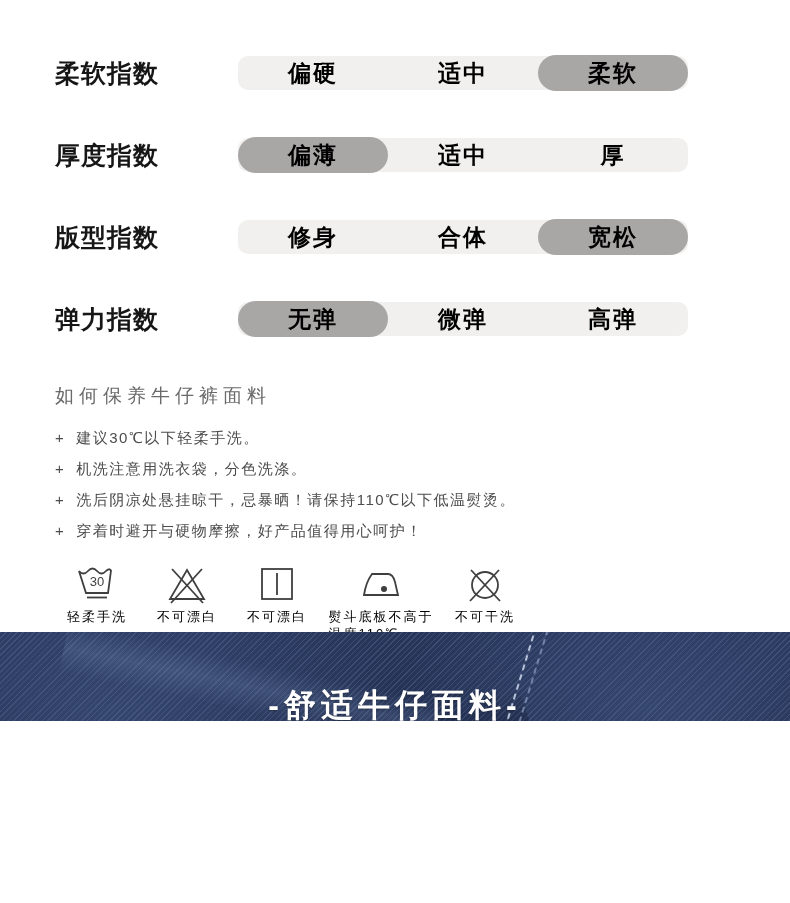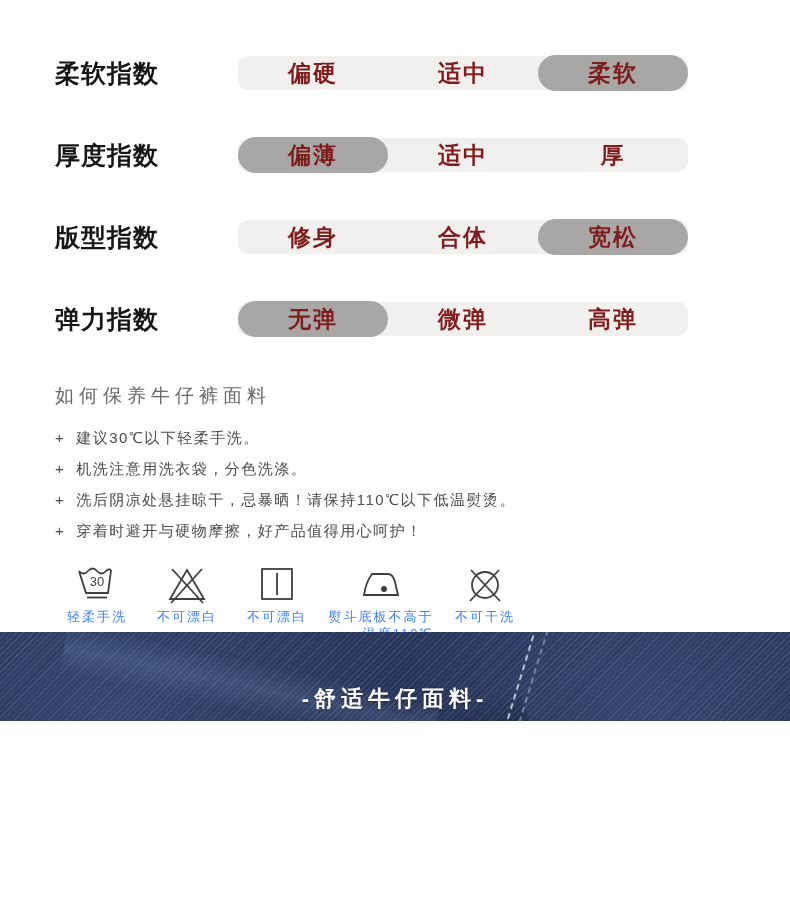--- a/index.html
+++ b/index.html
@@ -16,43 +16,43 @@
     font-size:25px; font-weight:bold; color:#161616; letter-spacing:1px;
   }
   .index-bar {
     position:absolute; left:183px; top:1px; width:450px; height:34px;
     background:#f1f0ee; border-radius:10px;
   }
   .seg {
     position:absolute; top:0; height:34px; width:150px;
     display:flex; align-items:center; justify-content:center;
     font-family:Liberation Mono, monospace;
-    font-size:23px; font-weight:bold; color:#7f1d1d; letter-spacing:2px;
+    font-size:23px; font-weight:bold; color:#000000; letter-spacing:2px;
   }
   .seg.opt0 { left:0; } .seg.opt1 { left:150px; } .seg.opt2 { left:300px; }
   .seg.selected { background:#a9a6a6; border-radius:18px; top:-1px; height:36px; }
 
   
   .care { padding-left:55px; margin-top:42px; }
   .care-heading {
     font-family:"Liberation Serif", serif;
     font-size:19px; color:#6a6a6a; letter-spacing:5px; margin-bottom:13px;
   }
   .tips { list-style:none; }
   .tip { font-size:15px; color:#4c4c4c; line-height:31px; letter-spacing:1.5px; display:flex; }
   .tip .plus { margin-right:11px; color:#4c4c4c; }
 
   
   .symbols { display:flex; align-items:flex-start; margin-left:56px; margin-top:16px; }
   .symbol { display:flex; flex-direction:column; align-items:center; margin-right:8px; }
   .symbol.w72 { width:82px; } .symbol.w110 { width:110px; }
   .symbol svg { display:block; }
   .symbol-label {
-    margin-top:2px; font-size:13px; color:#3b82f6; letter-spacing:2px;
-    text-align:right; line-height:17px; white-space:nowrap;
+    margin-top:2px; font-size:13px; color:#000000; letter-spacing:2px;
+    text-align:left; line-height:17px; white-space:nowrap;
   }
 
   
   .denim {
     position:absolute; left:0; top:632px; width:790px; height:271px; overflow:hidden;
     background:
       radial-gradient(ellipse 180px 110px at 56% 84%, rgba(4,8,20,0.60), transparent 70%),
       radial-gradient(ellipse 420px 260px at 14% 30%, rgba(95,120,175,0.28), transparent 70%),
       radial-gradient(ellipse 360px 240px at 82% 28%, rgba(100,125,180,0.26), transparent 70%),
       radial-gradient(ellipse 300px 200px at 40% 105%, rgba(10,16,34,0.45), transparent 75%),
@@ -68,21 +68,21 @@
   }
   .denim-fold { position:absolute; pointer-events:none; }
   .fold-1 { left:120px; top:120px; width:420px; height:70px; transform:rotate(-18deg);
     background:linear-gradient(180deg, transparent, rgba(0,4,18,0.28), transparent); }
   .fold-2 { left:430px; top:150px; width:330px; height:60px; transform:rotate(14deg);
     background:linear-gradient(180deg, transparent, rgba(0,4,18,0.25), transparent); }
   .fold-3 { left:60px; top:30px; width:380px; height:50px; transform:rotate(12deg);
     background:linear-gradient(180deg, transparent, rgba(160,185,230,0.15), transparent); }
   .banner-title {
     position:absolute; top:52px; left:0; width:100%; text-align:center;
-    color:#ffffff; font-size:22px; font-weight:bold; letter-spacing:5px;
+    color:#ffffff; font-size:32px; font-weight:bold; letter-spacing:5px;
     text-shadow:0 1px 3px rgba(0,0,0,0.35);
   }
   .icon-stroke { stroke:#3f3f3f; stroke-width:1.8; fill:none; }
 </style>
 </head>
 <body>
 
 <div class="page">
 
   <div class="indices">

